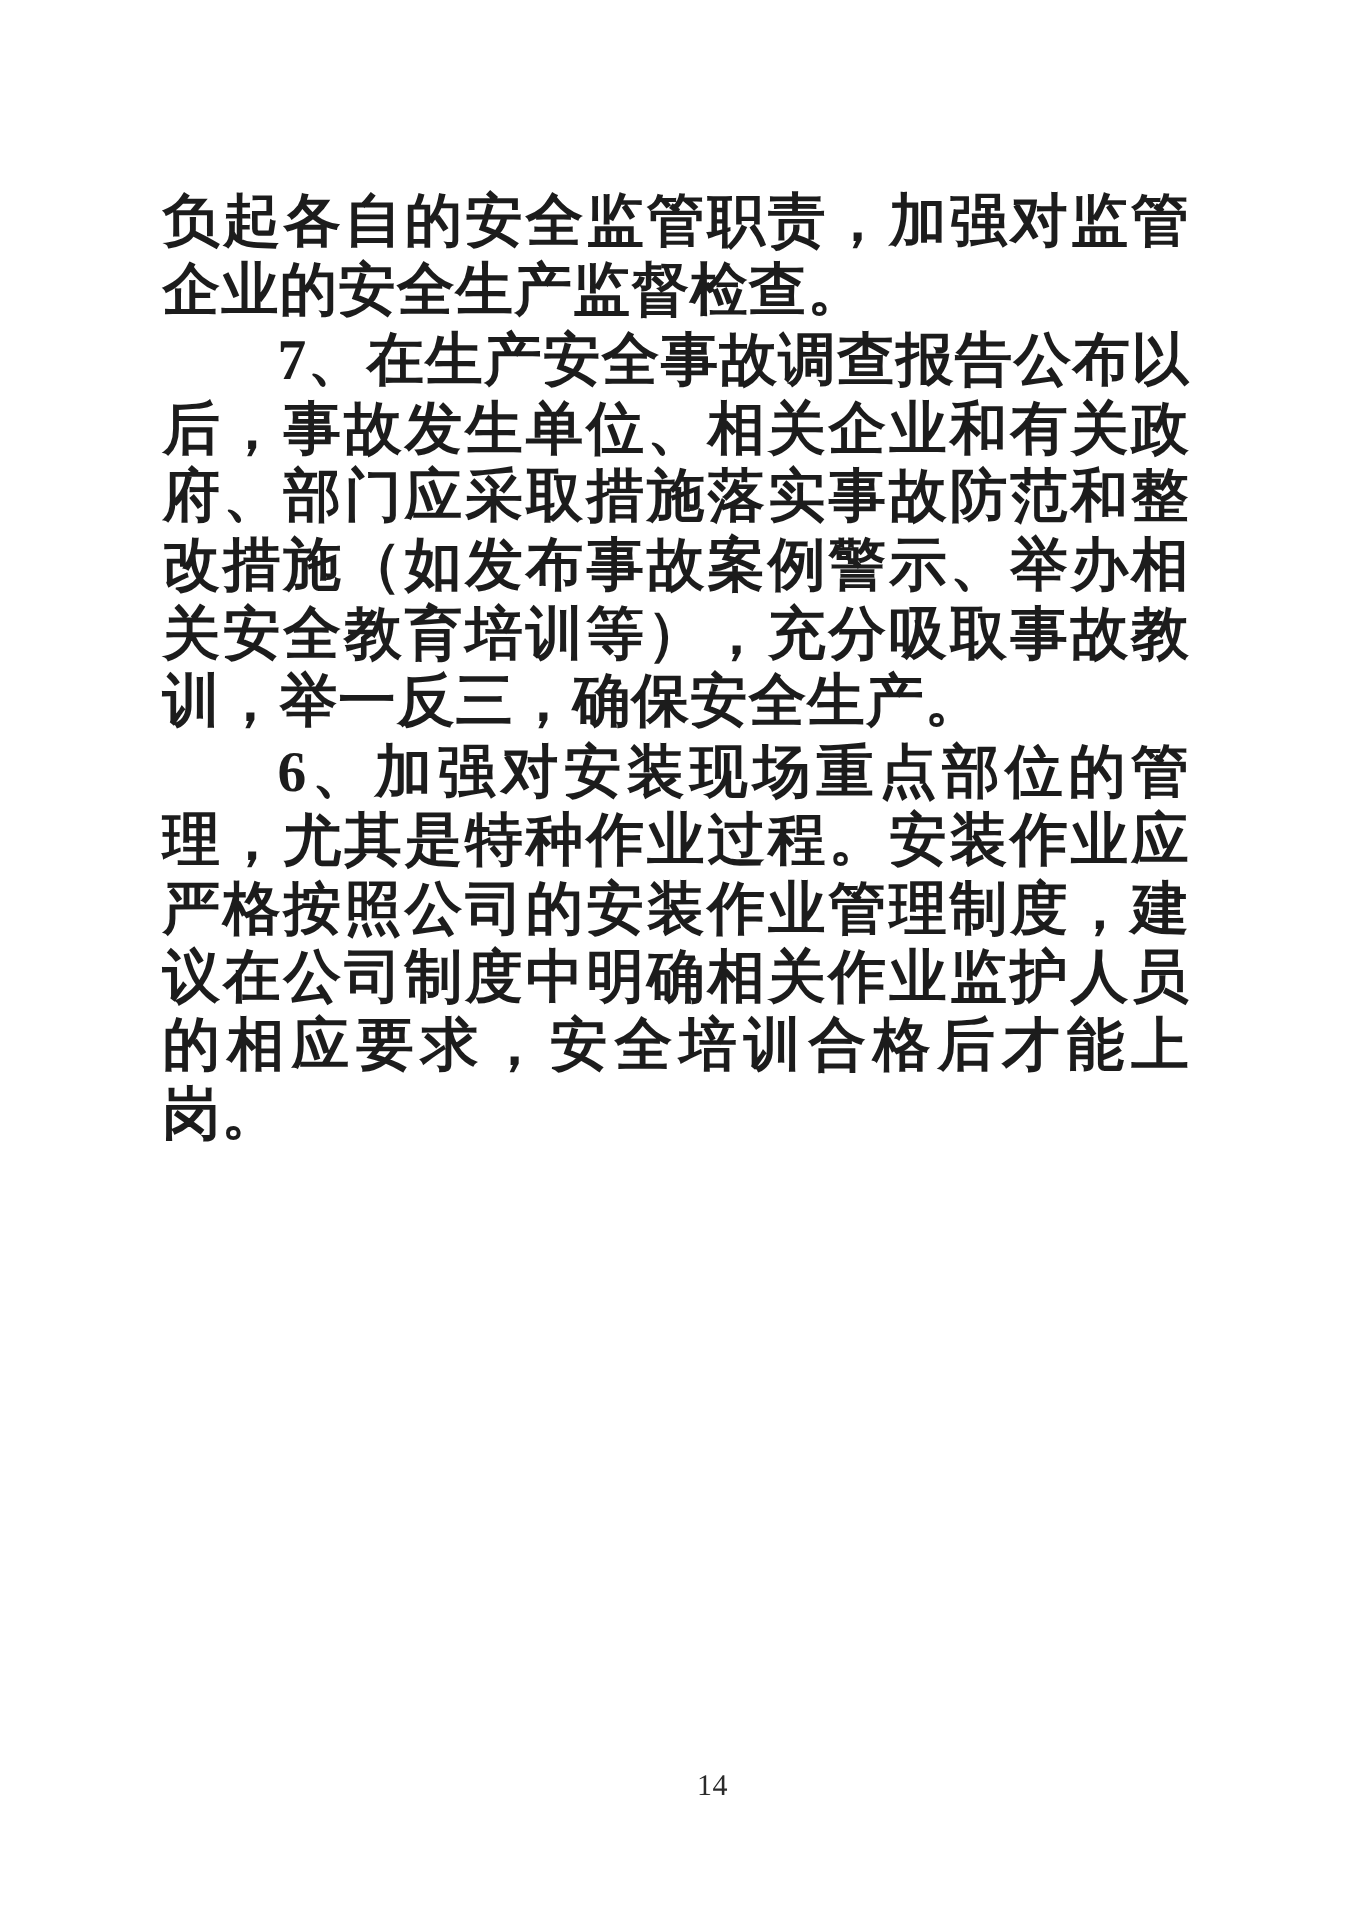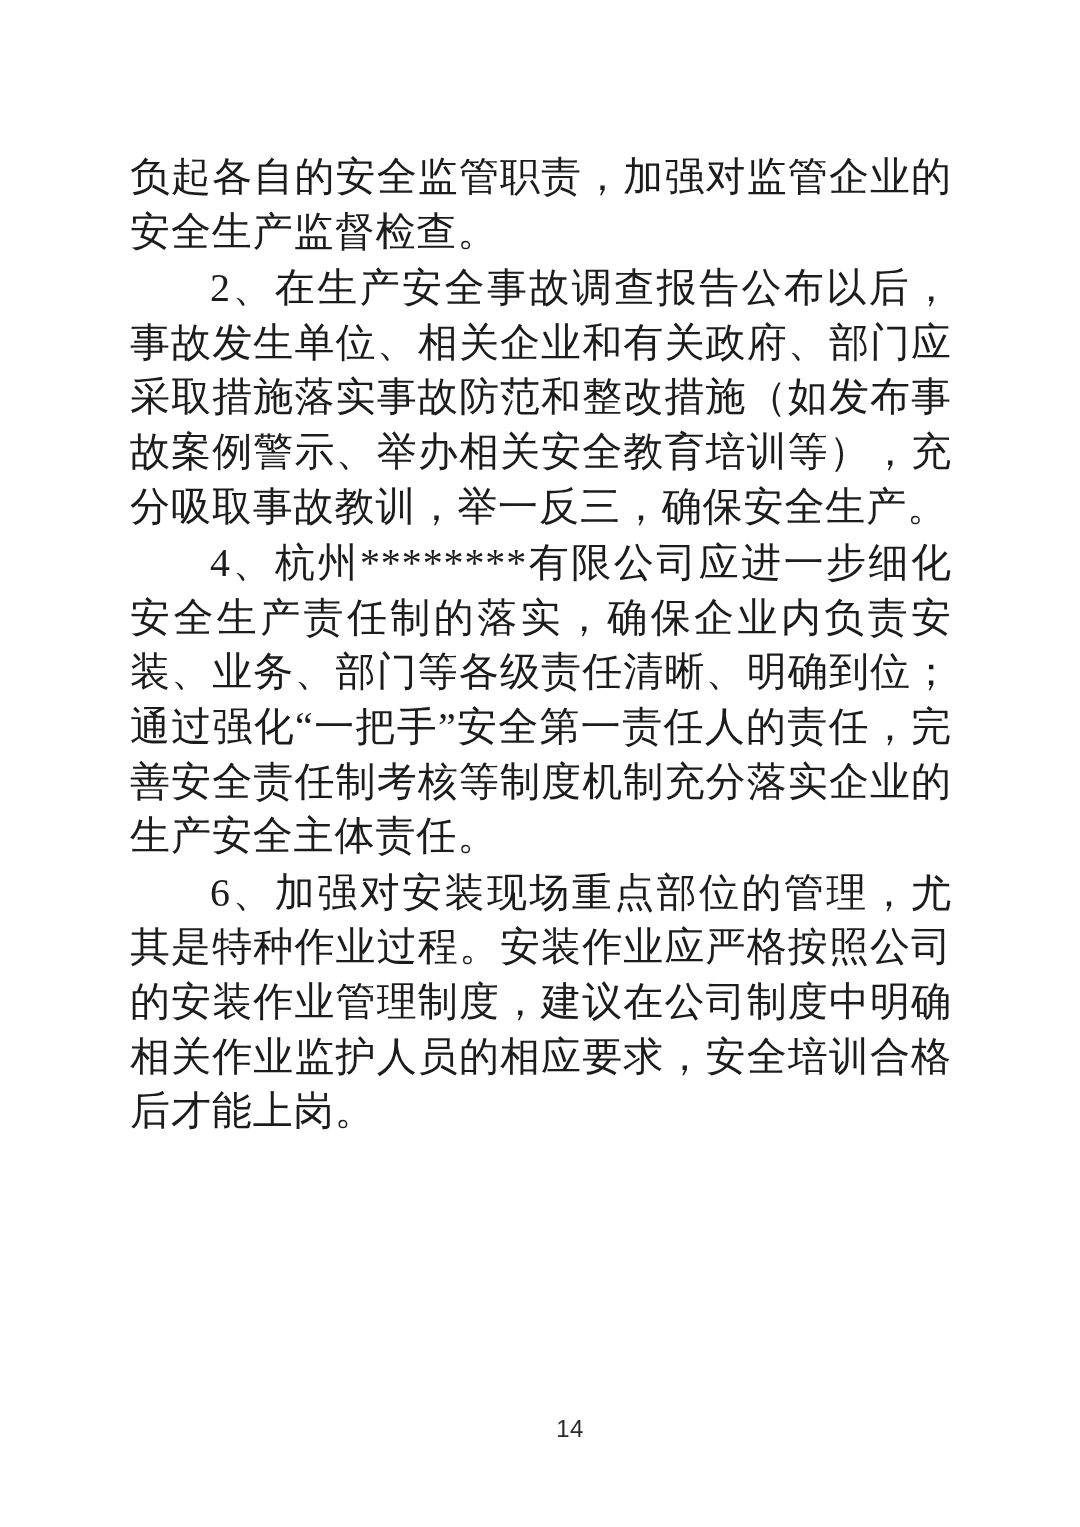--- a/index.html
+++ b/index.html
@@ -27,28 +27,28 @@
 
   .page-body {
     position: absolute;
     left: 130px;
     top: 150px;
     width: 822px;
   }
 
   .para {
     margin: 0 0 2px 0;
-    font-size: 40px;
+    font-size: 46px;
     line-height: 54.6px;
     letter-spacing: 0.9px;
     text-align: justify;
     text-justify: inter-ideograph;
     text-align-last: left;
     color: #1c1c1c;
-    font-weight: 400;
+    font-weight: 700;
     
     -webkit-font-smoothing: antialiased;
   }
 
   .para.indent {
     text-indent: 2em;
   }
 
   
   .para.cont {
@@ -57,39 +57,38 @@
 
   .page-number {
     position: absolute;
     left: 0;
     top: 1414px;
     width: 1080px;
     text-align: center;
     font-size: 24px;
     line-height: 30px;
     color: #2a2a2a;
-    font-family: Liberation Sans, sans-serif;
+    font-family: Liberation Serif, serif;
     letter-spacing: 0.5px;
     padding-left: 60px;
     box-sizing: border-box;
   }
 </style>
 </head>
 <body>
 
 <div class="page">
 
   <div class="page-body">
 
     <p class="para cont">负起各自的安全监管职责，加强对监管企业的安全生产监督检查。</p>
 
-    <p class="para indent">2、在生产安全事故调查报告公布以后，事故发生单位、相关企业和有关政府、部门应采取措施落实事故防范和整改措施（如发布事故案例警示、举办相关安全教育培训等），充分吸取事故教训，举一反三，确保安全生产。</p>
+    <p class="para indent">7、在生产安全事故调查报告公布以后，事故发生单位、相关企业和有关政府、部门应采取措施落实事故防范和整改措施（如发布事故案例警示、举办相关安全教育培训等），充分吸取事故教训，举一反三，确保安全生产。</p>
 
 
-    <p class="para indent">4、杭州********有限公司应进一步细化安全生产责任制的落实，确保企业内负责安装、业务、部门等各级责任清晰、明确到位；通过强化“一把手”安全第一责任人的责任，完善安全责任制考核等制度机制充分落实企业的生产安全主体责任。</p>
 
 
     <p class="para indent">6、加强对安装现场重点部位的管理，尤其是特种作业过程。安装作业应严格按照公司的安装作业管理制度，建议在公司制度中明确相关作业监护人员的相应要求，安全培训合格后才能上岗。</p>
 
   </div>
 
   <div class="page-number">14</div>
 
 </div>
 

